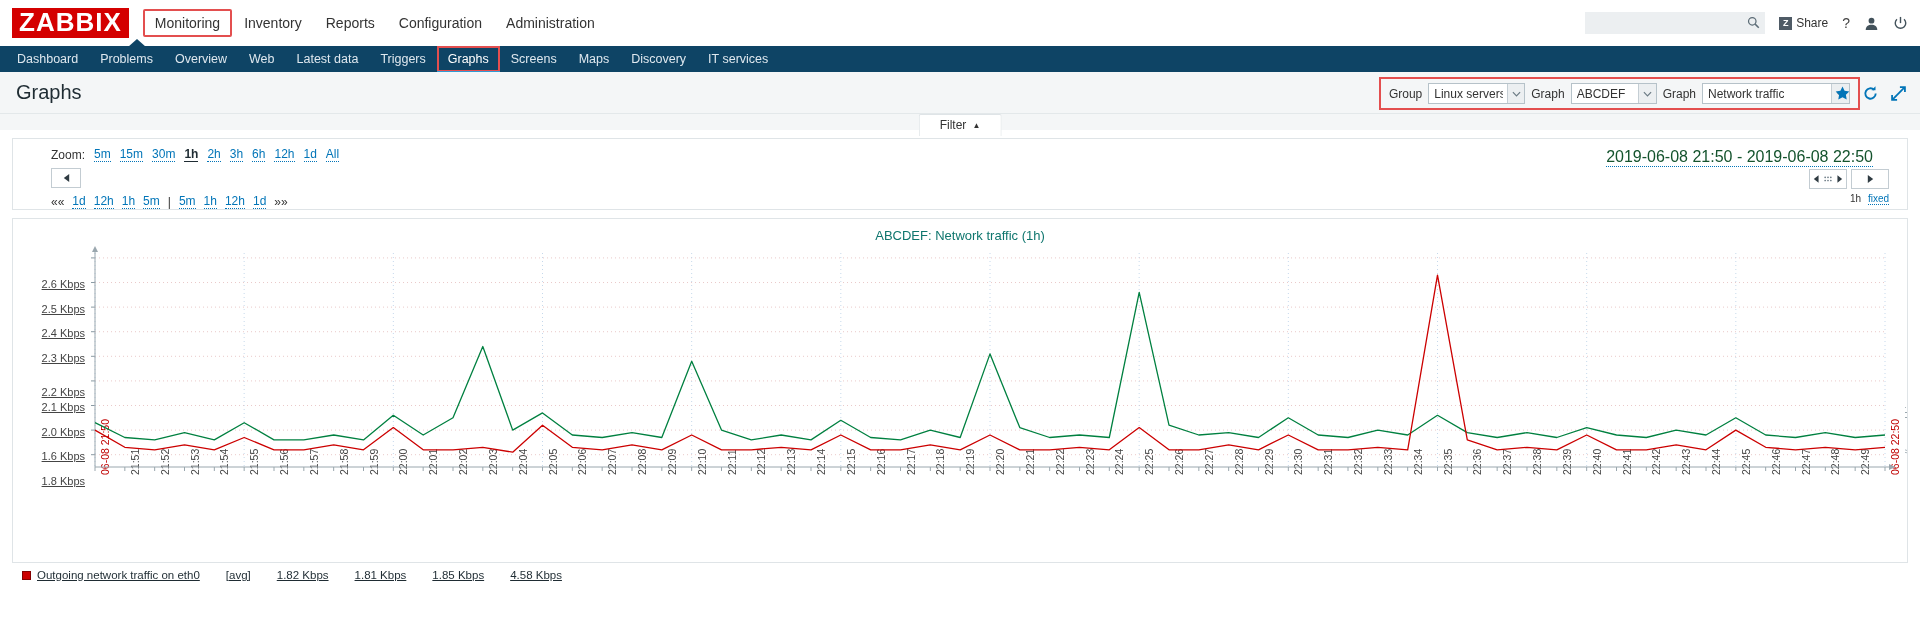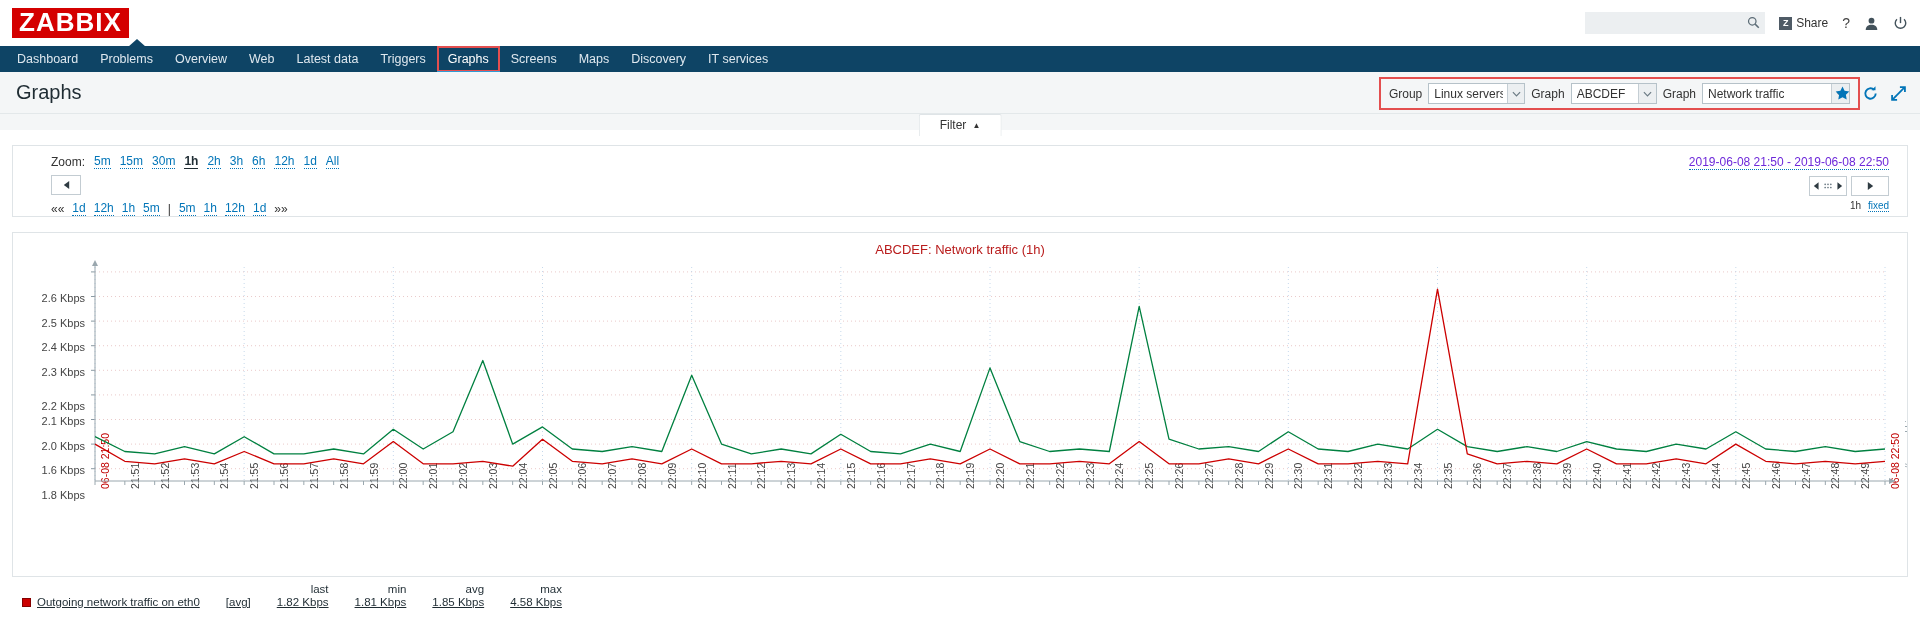--- a/index.html
+++ b/index.html
@@ -108,30 +108,30 @@
   .filtertab {
     position:absolute; left:50%; transform:translateX(-50%); top:0;
     background:#fff; border:1px solid #dfe4e7; border-bottom:none;
     padding:3px 20px 4px 20px; font-size:12px; color:#333;
     display:flex; align-items:center; gap:6px; cursor:pointer;
     border-radius:2px 2px 0 0;
   }
 
   
   .timepanel {
-    background:#fff; border:1px solid #dfe4e7; margin:15px 12px;
+    background:#fff; border:1px solid #dfe4e7; margin:8px 12px;
     padding:8px 10px 6px 10px; position:relative; height:72px;
   }
   .zoomrow { display:flex; align-items:center; gap:9px; font-size:12px; padding-left:28px;}
   .zoomrow .lbl { color:#333; }
   .zlink { color:#0275b8; border-bottom:1px dotted #0275b8; cursor:pointer; }
   .zlink.act { color:#1f2c33; font-weight:bold; border-bottom:1px solid #1f2c33;}
   .daterange {
-    position:absolute; right:18px; top:9px; font-size:12px;
-    color:#6d28d9; border-bottom:1px dotted #0275b8; cursor:pointer;
+    position:absolute; right:34px; top:9px; font-size:16px;
+    color:#14532d; border-bottom:1px dotted #0275b8; cursor:pointer;
   }
   .navrow {
     display:flex; align-items:center; margin-top:6px; padding-left:28px;
   }
   .sqbtn {
     width:30px;height:20px;border:1px solid #c3ccd2;background:#fff;
     display:flex;align-items:center;justify-content:center;cursor:pointer;
   }
   .jumprow {
     display:flex; align-items:center; gap:8px; font-size:12px;
@@ -147,26 +147,26 @@
     position:absolute; right:18px; top:54px; font-size:10px; color:#333;
   }
   .fixedrow .fx { color:#0275b8; border-bottom:1px dotted #0275b8; cursor:pointer; margin-left:4px;}
 
   
   .graphpanel {
     background:#fff; border:1px solid #dfe4e7; margin:8px 12px 0 12px;
     height:345px; position:relative; overflow:hidden;
   }
   .graphtitle {
-    text-align:center; font-size:13px; color:#b91c1c; padding-top:9px;
+    text-align:center; font-size:13px; color:#0f766e; padding-top:9px;
   }
   .plotwrap { position:absolute; left:0; top:26px; right:0; bottom:0; }
   .ylabel {
     position:absolute; right:0; font-size:11px; color:#444;
-    text-align:right; transform:translateY(-50%); white-space:nowrap;
+    text-align:right; transform:translateY(-50%); white-space:nowrap;text-decoration:underline;
   }
   .xlabel {
     position:absolute; font-size:10.5px; color:#444;
     transform:rotate(-90deg); transform-origin:left top; white-space:nowrap;
   }
   .xlabel.edge { color:#c00000; }
   .watermark {
     position:absolute; right:3px; top:150px; font-size:9px; color:#9aa7ae;
     transform:rotate(-90deg); transform-origin:right top; white-space:nowrap;
   }
@@ -185,20 +185,27 @@
     display:inline-block; width:9px; height:9px; margin-right:6px;
     vertical-align:-1px; border:1px solid rgba(0,0,0,.35);
   }
   .ser-name { padding-left:0 !important; }
 </style>
 </head>
 <body>
 
 <div class="topbar">
   <div class="logo">ZABBIX</div>
+  <div class="topnav">
+    <div class="topnav-item sel">Monitoring</div>
+    <div class="topnav-item">Inventory</div>
+    <div class="topnav-item">Reports</div>
+    <div class="topnav-item">Configuration</div>
+    <div class="topnav-item">Administration</div>
+  </div>
 
   <div class="top-right">
     <div class="searchbox">
       <input type="text" placeholder="" style="">
       <span class="search-ico">
         <svg width="13" height="13" viewBox="0 0 16 16">
             <circle cx="6.5" cy="6.5" r="4.6" fill="none" stroke="#5b6b75" stroke-width="1.5"></circle>
             <line x1="10" y1="10" x2="14.5" y2="14.5" stroke="#5b6b75" stroke-width="1.8"></line>
           </svg>
       </span>
@@ -545,28 +552,20 @@
         <line x1="1842.1666666666667" y1="222" x2="1842.1666666666667" y2="226" stroke="#9aa7ae" stroke-width="1"></line>
         <line x1="1872" y1="222" x2="1872" y2="226" stroke="#9aa7ae" stroke-width="1"></line>
       </svg>
     <div class="watermark">//www.zabbix.c</div>
   </div>
 </div>
 
 <div class="legend">
   <table>
     <tbody>
-        <tr>
-      <th class="ser-name"></th>
-      <th></th>
-      <th>last</th>
-      <th>min</th>
-      <th>avg</th>
-      <th>max</th>
-    </tr>
     <tr>
       <td class="ser-name">
         <span class="swatch" id="sw0" style="background: rgb(204, 0, 0);"></span><span>Outgoing network traffic on eth0</span>
       </td>
       <td>[avg]</td>
       <td class="num">1.82 Kbps</td>
       <td class="num">1.81 Kbps</td>
       <td class="num">1.85 Kbps</td>
       <td class="num">4.58 Kbps</td>
     </tr>

